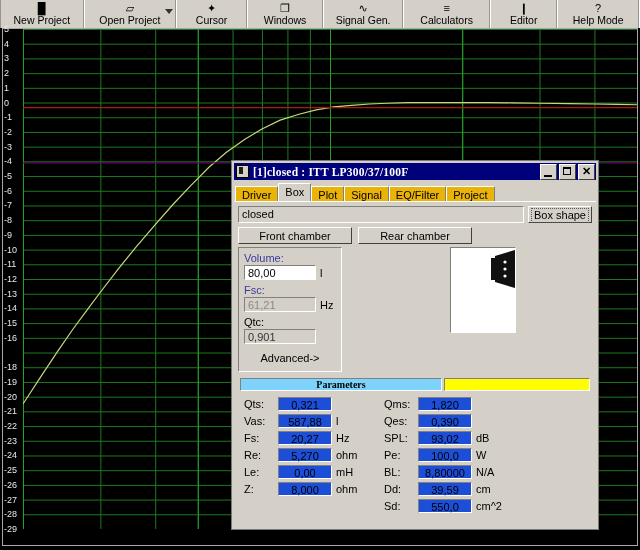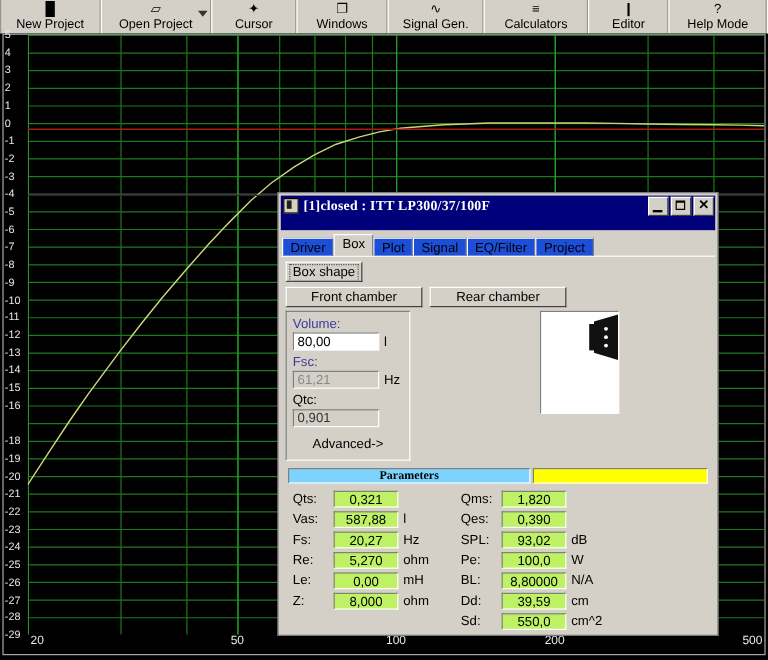--- a/index.html
+++ b/index.html
@@ -62,21 +62,21 @@
   .dialog{
     position:absolute;left:232px;top:161px;width:366px;height:368px;
     background:#d4d0c8;
     border:2px solid #d4d0c8;
     box-shadow:1px 1px 0 #000;
     box-sizing:border-box;
     outline:1px solid #7a7a7a;
   }
   .titlebar{
     height:17px;background:#00007b;color:#fff;
-    display:flex;align-items:center;padding:0 1px 12px 2px;
+    display:flex;align-items:center;padding:0 1px 0 2px;
   }
   .tb-icon-sq{
     width:11px;height:11px;margin-right:4px;flex:0 0 auto;
     background:#d8d0c0;border:1px solid #000;position:relative;
   }
   .tb-icon-sq:after{
     content:"";position:absolute;left:2px;top:1px;width:4px;height:7px;background:#202020;
   }
   .title-text{
     flex:1;font-size:11.5px;font-weight:bold;letter-spacing:.2px;white-space:nowrap;overflow:hidden;
@@ -92,21 +92,21 @@
   .wbtn .mn{position:absolute;left:3px;bottom:2px;width:8px;height:2px;background:#000;}
   .wbtn .mx{position:absolute;left:3px;top:2px;width:8px;height:8px;border:1px solid #000;border-top-width:2px;box-sizing:border-box;}
   .wbtn .cl{font-weight:bold;font-size:11px;}
 
   .tabs{
     display:flex;align-items:flex-end;height:19px;
     padding:2px 0 0 1px;background:#d4d0c8;
     border-bottom:1px solid #fff;
   }
   .tab{
-    font-size:11px;padding:2px 6px 1px 6px;background:#1d4ed8;color:#000;
+    font-size:11px;padding:2px 6px 1px 6px;background:#eab308;color:#000;
     border-left:1px solid #fff;border-top:1px solid #fff;border-right:1px solid #808080;
     margin-right:0px;height:15px;box-sizing:border-box;line-height:12px;
   }
   .tab.active{
     height:18px;margin-top:-3px;font-weight:normal;
     border-bottom:none;background:#d4d0c8;position:relative;z-index:3;
     border-right:1px solid #808080;
   }
   .tabs-rest{flex:1;border-bottom:0px;}
 
@@ -175,21 +175,21 @@
     flex:1;background:#ffff00;
     border-top:1px solid #808080;border-left:1px solid #808080;
     border-right:1px solid #fff;border-bottom:1px solid #fff;
   }
 
   .paramgrid{display:flex;margin-top:6px;padding-left:6px;gap:14px;}
   .pcol{display:flex;flex-direction:column;gap:3px;}
   .prow{display:flex;align-items:center;gap:4px;height:14px;}
   .pname{width:30px;font-size:11px;color:#000;text-align:left;}
   .pval{
-    width:54px;height:14px;background:#bef264;color:#000;
+    width:54px;height:14px;background:#1d4ed8;color:#000;
     font-size:11px;line-height:14px;text-align:center;
     border-top:1px solid #808080;border-left:1px solid #808080;
     border-right:1px solid #fff;border-bottom:1px solid #fff;
     box-sizing:border-box;
   }
   .punit{font-size:11px;color:#000;width:34px;}
 </style>
 </head>
 <body>
 
@@ -325,27 +325,20 @@
             <line x1="0.5" y1="0" x2="0.5" y2="500" stroke="#28a028" stroke-width="1"></line>
             <line x1="175.2822966714683" y1="0" x2="175.2822966714683" y2="500" stroke="#28a028" stroke-width="1"></line>
             <line x1="307.5" y1="0" x2="307.5" y2="500" stroke="#28a028" stroke-width="1"></line>
             <line x1="439.7177033285317" y1="0" x2="439.7177033285317" y2="500" stroke="#28a028" stroke-width="1"></line>
             <line x1="614.5" y1="0" x2="614.5" y2="500" stroke="#28a028" stroke-width="1"></line>
             <path d="M0.00 375.00 L18.18 347.06 L34.78 322.06 L50.05 300.00 L64.18 280.88 L77.34 263.24 L95.52 239.71 L112.12 219.12 L132.22 195.59 L150.40 175.00 L167.00 157.35 L185.90 138.24 L203.09 123.53 L221.87 110.29 L238.96 100.00 L257.14 91.18 L276.00 85.29 L293.16 80.88 L310.78 77.94 L328.62 76.47 L346.49 75.00 L364.24 74.26 L384.34 73.53 L402.52 73.53 L419.12 73.53 L439.22 73.53 L465.88 73.53 L489.26 73.82 L516.56 74.26 L545.96 74.71 L571.44 75.00 L593.90 75.29 L614.00 75.74 " fill="none" stroke="#cdd47a" stroke-width="1.2"></path>
             <path d="M0.00 78.68 L614.00 78.68 " fill="none" stroke="#aa1a10" stroke-width="1.2"></path>
             <path d="M0.00 133.82 L614.00 133.82 " fill="none" stroke="#5a0a5a" stroke-width="1.2"></path>
           </svg>
         </div>
-      <div class="xaxis" id="xaxis">
-          <div class="xt" style="left: 28px;">20</div>
-          <div class="xt" style="left: 194.782px;">50</div>
-          <div class="xt" style="left: 327px;">100</div>
-          <div class="xt" style="left: 459.218px;">200</div>
-          <div class="xt" style="left: 624px;">500</div>
-        </div>
     </div>
   </div>
 
   <div class="dialog">
 
     <div class="titlebar">
       <div class="tb-icon-sq"></div>
       <div class="title-text">[1]closed : ITT LP300/37/100F</div>
       <div class="wbtns">
         <div class="wbtn">
@@ -364,20 +357,21 @@
         <div class="tab">Plot</div>
         <div class="tab">Signal</div>
         <div class="tab">EQ/Filter</div>
         <div class="tab">Project</div>
         <div class="tabs-rest"></div>
       </div>
 
     <div class="panel">
 
       <div class="row-name">
+        <div class="name-field">closed</div>
         <div class="btn boxshape-btn">
           <div class="boxshape-inner">Box shape</div>
         </div>
       </div>
 
       <div class="chambers">
         <div class="btn chbtn">Front chamber</div>
         <div class="btn chbtn">Rear chamber</div>
       </div>
 

